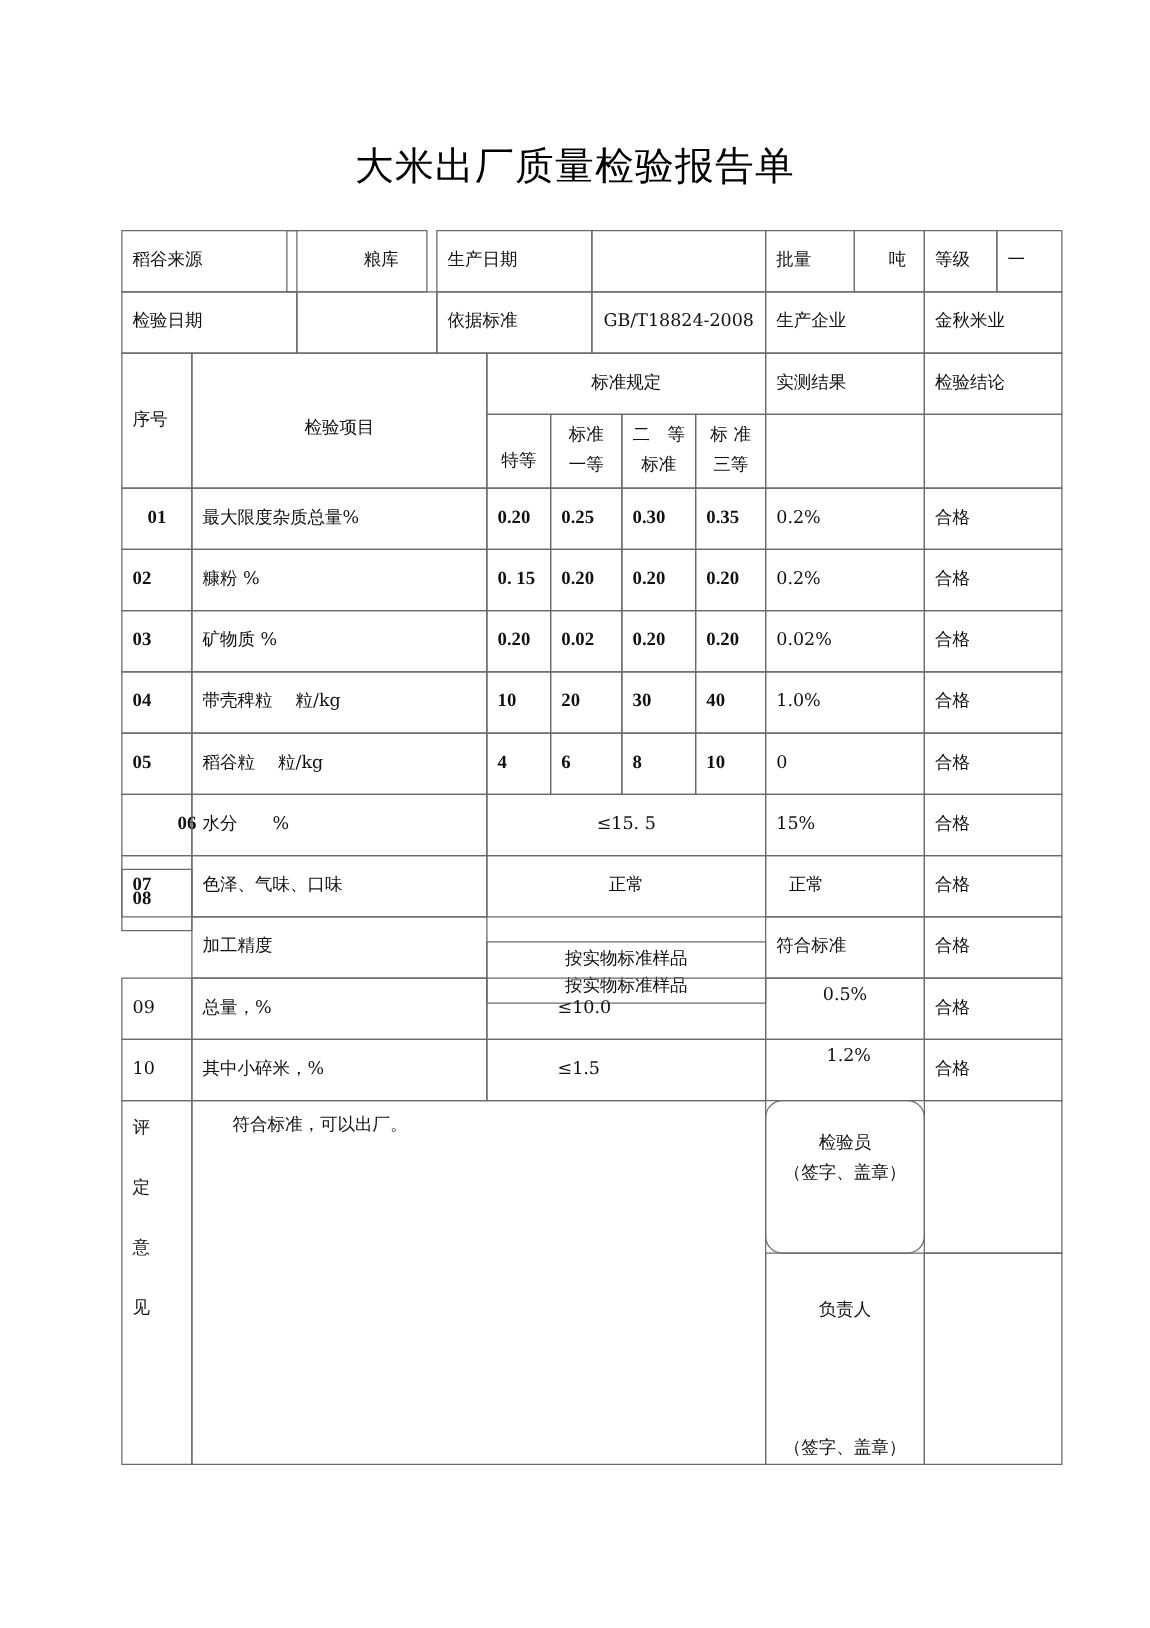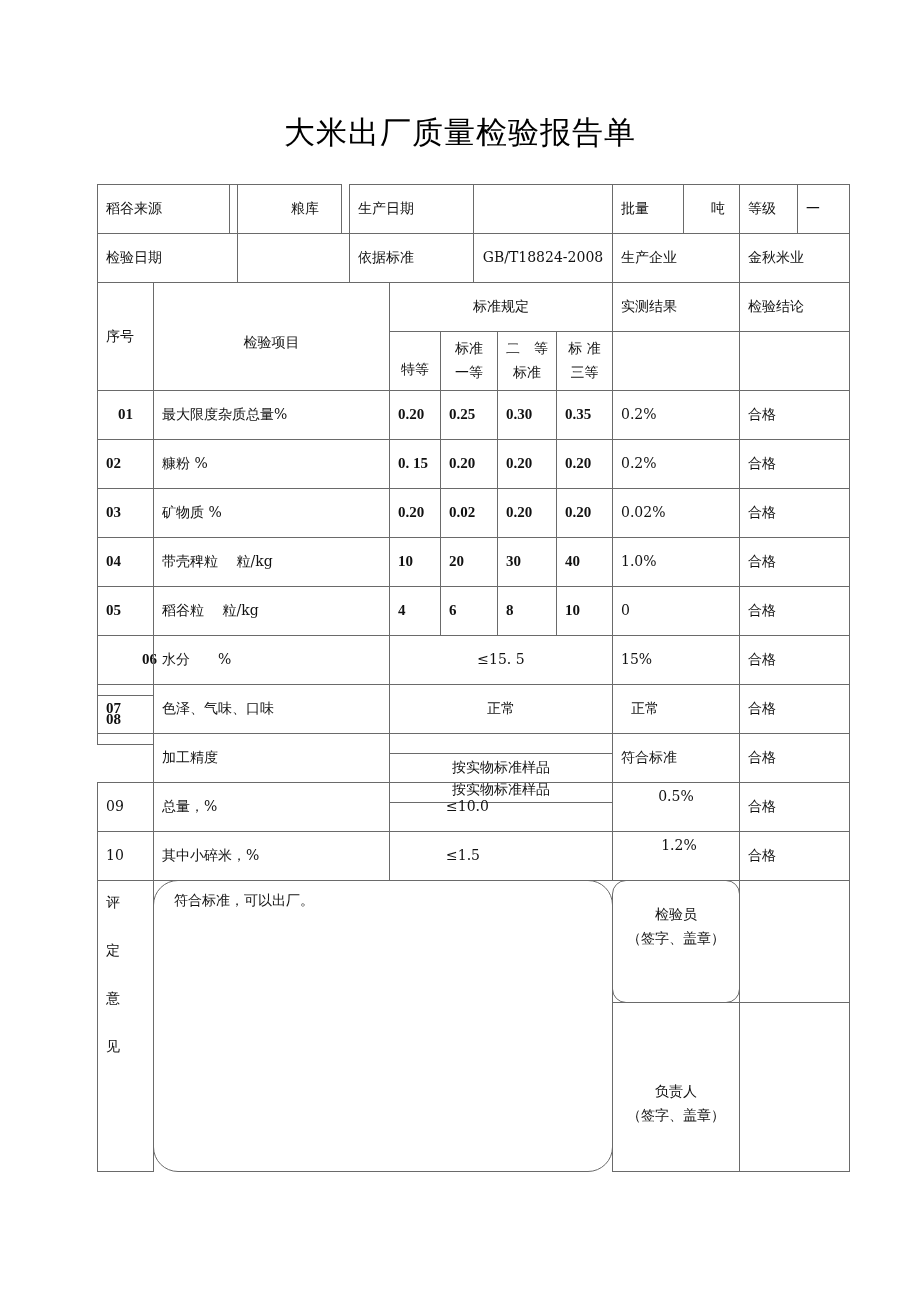--- a/index.html
+++ b/index.html
@@ -140,23 +140,23 @@
 <div class="cell" style="left:389px;top:831px;width:224px;height:50px;padding-left:56px;">≤1.5</div>
 <div class="cell c top" style="left:612px;top:831px;width:128px;height:50px;padding-top:2px;padding-left:14px;">1.2%</div>
 <div class="cell" style="left:739px;top:831px;width:111px;height:50px;">合格</div>
 
 <div class="cell vert" style="left:97px;top:880px;width:57px;height:292px;">
   <span>评</span>
   <span>定</span>
   <span>意</span>
   <span>见</span>
 </div>
-<div class="cell top" style="left:153px;top:880px;width:460px;height:292px;padding-left:20px;border-radius:25px;">符合标准，可以出厂。</div>
+<div class="cell top" style="left:153px;top:880px;width:460px;height:292px;padding-left:32px;">符合标准，可以出厂。</div>
 <div class="cell c stack" style="left:612px;top:880px;width:128px;height:123px;align-items:center;justify-content:flex-start;padding-top:22px;border-radius:14px;">
   <span>检验员</span>
   <span>（签字、盖章）</span>
 </div>
 <div class="cell" style="left:739px;top:880px;width:111px;height:123px;"></div>
-<div class="cell c stack" style="left:612px;top:1002px;width:128px;height:170px;align-items:center;justify-content:center;padding-top:34px;">
+<div class="cell c stack" style="left:612px;top:1002px;width:128px;height:170px;align-items:center;justify-content:space-between;padding-top:34px;">
   <span>负责人</span>
   <span>（签字、盖章）</span>
 </div>
 <div class="cell" style="left:739px;top:1002px;width:111px;height:170px;"></div>
 
 </body></html>

